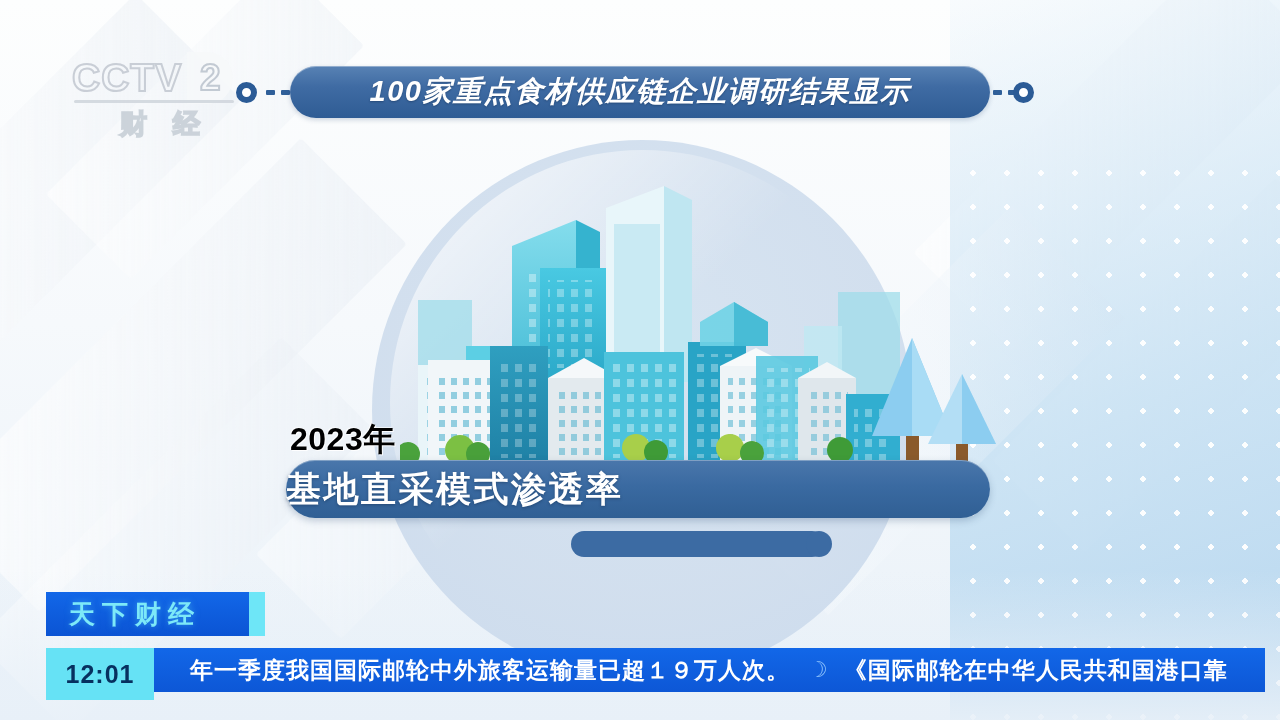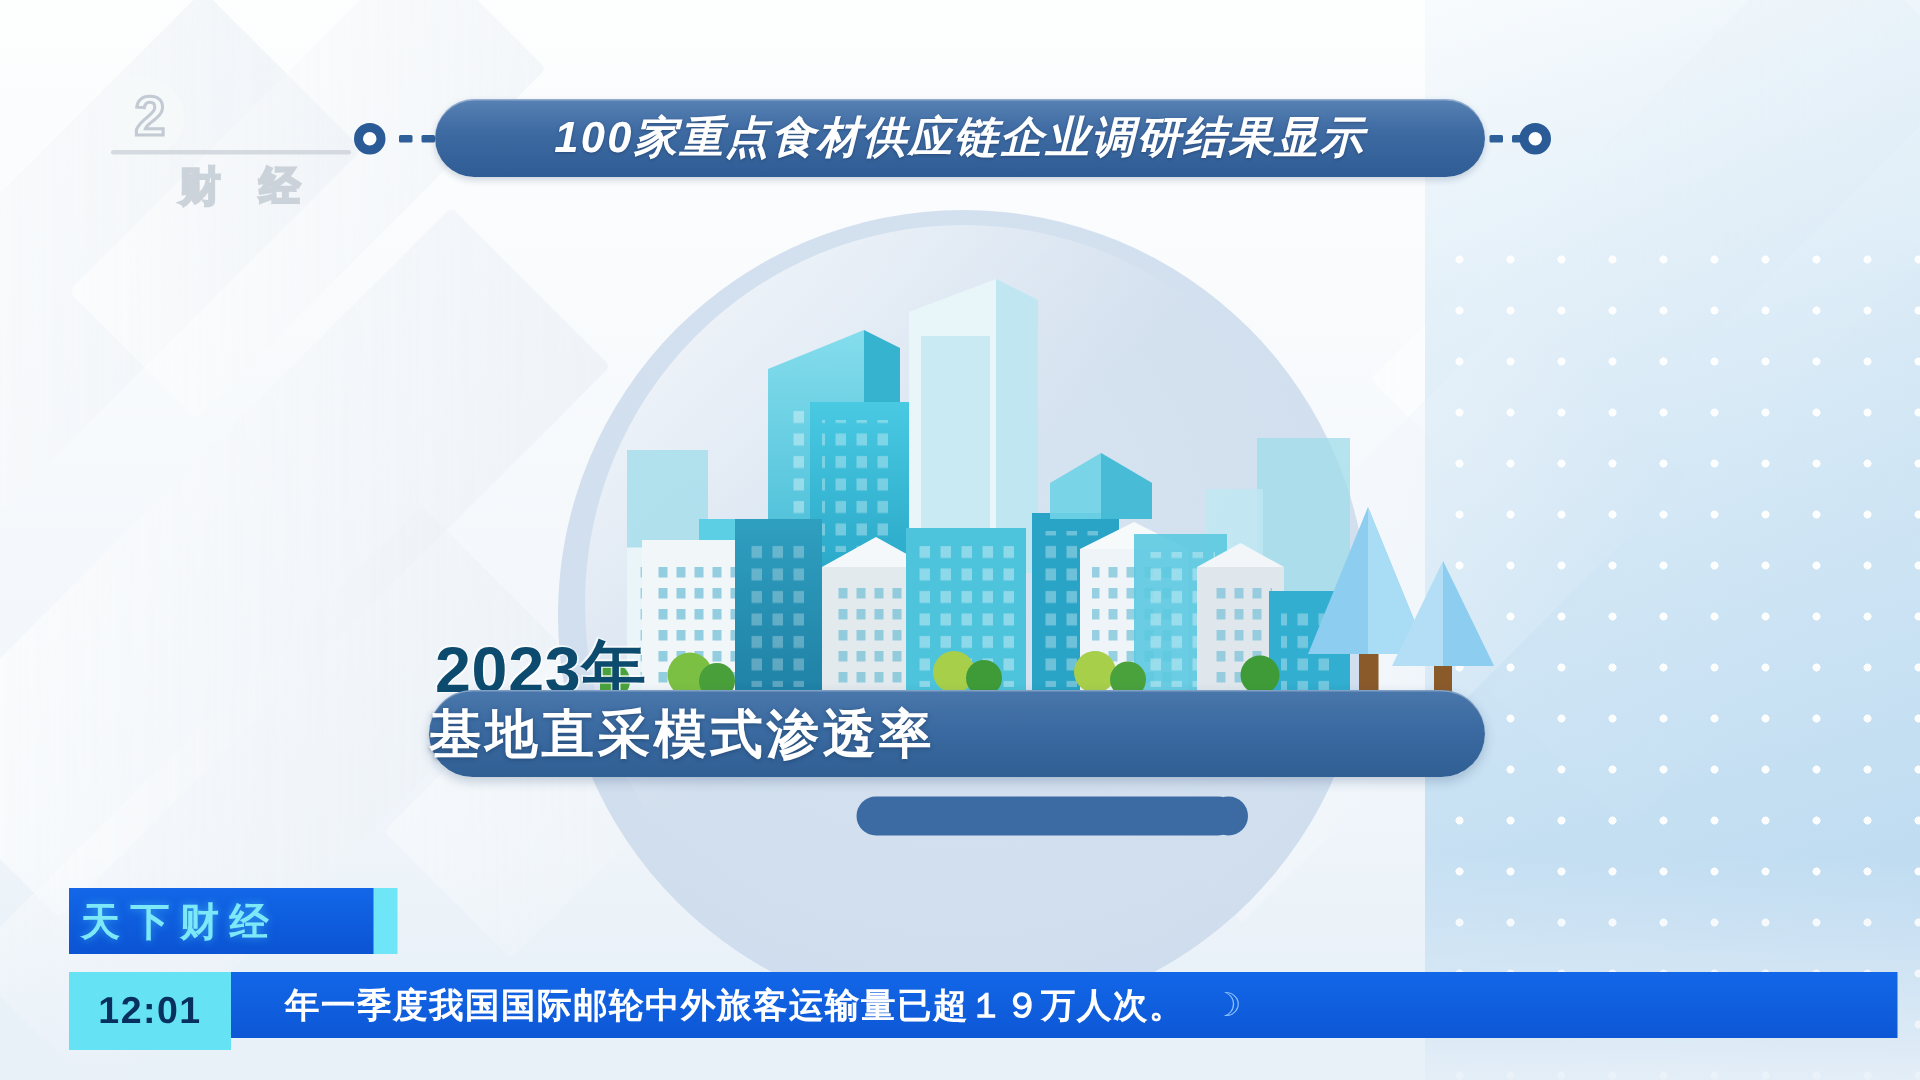--- a/index.html
+++ b/index.html
@@ -140,21 +140,21 @@
     font-size:48px; font-weight:700; color:#fbeec2; letter-spacing:1px;
     white-space:nowrap; line-height:1;
     text-shadow:0 2px 3px rgba(120,20,10,.45);
   }
   .badge-num{ font-size:59px; font-weight:700; letter-spacing:-1px; }
   .badge-pct{ font-size:50px; font-weight:700; }
 
   
   .year{
     position:absolute; left:290px; top:418px;
-    font-size:43px; font-weight:700; color:#0c4a6e;
+    font-size:32px; font-weight:700; color:#000000;
     letter-spacing:.5px;
     text-shadow:1px 1px 0 rgba(255,255,255,.9), -1px -1px 0 rgba(255,255,255,.65);
   }
 
   
   .title-bar{
     position:absolute; left:286px; top:460px; width:704px; height:58px;
     border-radius:29px;
     background:linear-gradient(180deg,#4a77ab 0%,#3a6aa1 45%,#305f94 100%);
     box-shadow:inset 0 1px 0 rgba(255,255,255,.3), 0 3px 7px rgba(40,70,110,.25);
@@ -175,21 +175,21 @@
   }
 
   
   .program-banner{
     position:absolute; left:46px; top:592px; width:215px; height:44px;
     background:linear-gradient(180deg,#1267e8 0%,#0b54d4 100%);
     display:flex; align-items:center;
   }
   .program-text{
     color:#7de9f8; font-size:26px; font-weight:700; letter-spacing:7px;
-    margin-left:8px;
+    margin-left:23px;
     text-shadow:0 0 6px rgba(90,220,250,.5);
   }
   .program-accent{
     position:absolute; left:249px; top:592px; width:16px; height:44px;
     background:#6ee6f7;
   }
   .clock-box{
     position:absolute; left:46px; top:648px; width:108px; height:52px;
     background:#66e2f5; display:flex; align-items:center; justify-content:center;
   }
@@ -337,20 +337,21 @@
       <rect x="96" y="104" width="12" height="28" fill="#8a5a2b"></rect>
       <polygon points="52,8 92,106 12,106" fill="#8ccdf0"></polygon>
       <polygon points="52,8 92,106 52,106" fill="#a9dcf5"></polygon>
       <polygon points="102,44 136,114 68,114" fill="#b3def5"></polygon>
       <polygon points="102,44 136,114 102,114" fill="#8ccdf0"></polygon>
     </svg>
   </div>
 
   <div class="logo">
     <div class="logo-row">
+      <span class="logo-text">CCTV</span>
       <span class="logo-2-wrap">
         <span class="logo-2">2</span>
       </span>
     </div>
     <div class="logo-bar"></div>
     <div class="logo-sub">
       <span>财</span>
       <span>经</span>
     </div>
   </div>
@@ -382,15 +383,16 @@
   </div>
   <div class="program-accent"></div>
 
   <div class="clock-box">
     <span class="clock-text">12:01</span>
   </div>
 
   <div class="ticker">
     <span class="ticker-item" style="margin-left:36px;">年一季度我国国际邮轮中外旅客运输量已超１９万人次。</span>
     <span class="ticker-sep">☽</span>
+    <span class="ticker-item">《国际邮轮在中华人民共和国港口靠</span>
   </div>
 
 </div>
 
 </body></html>

